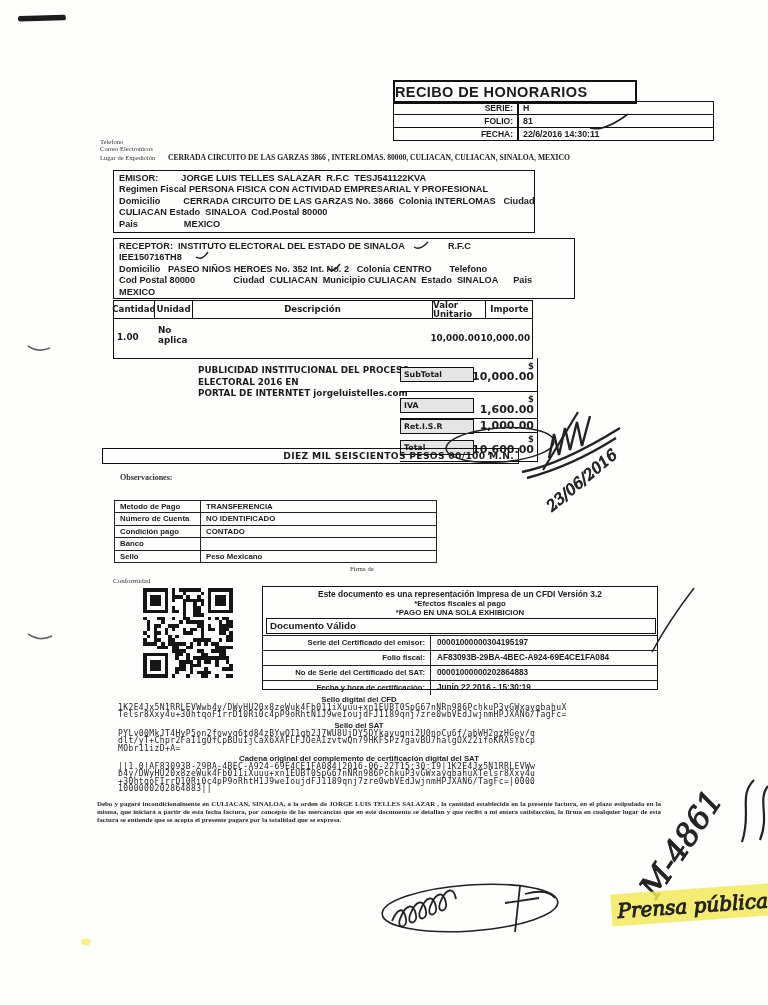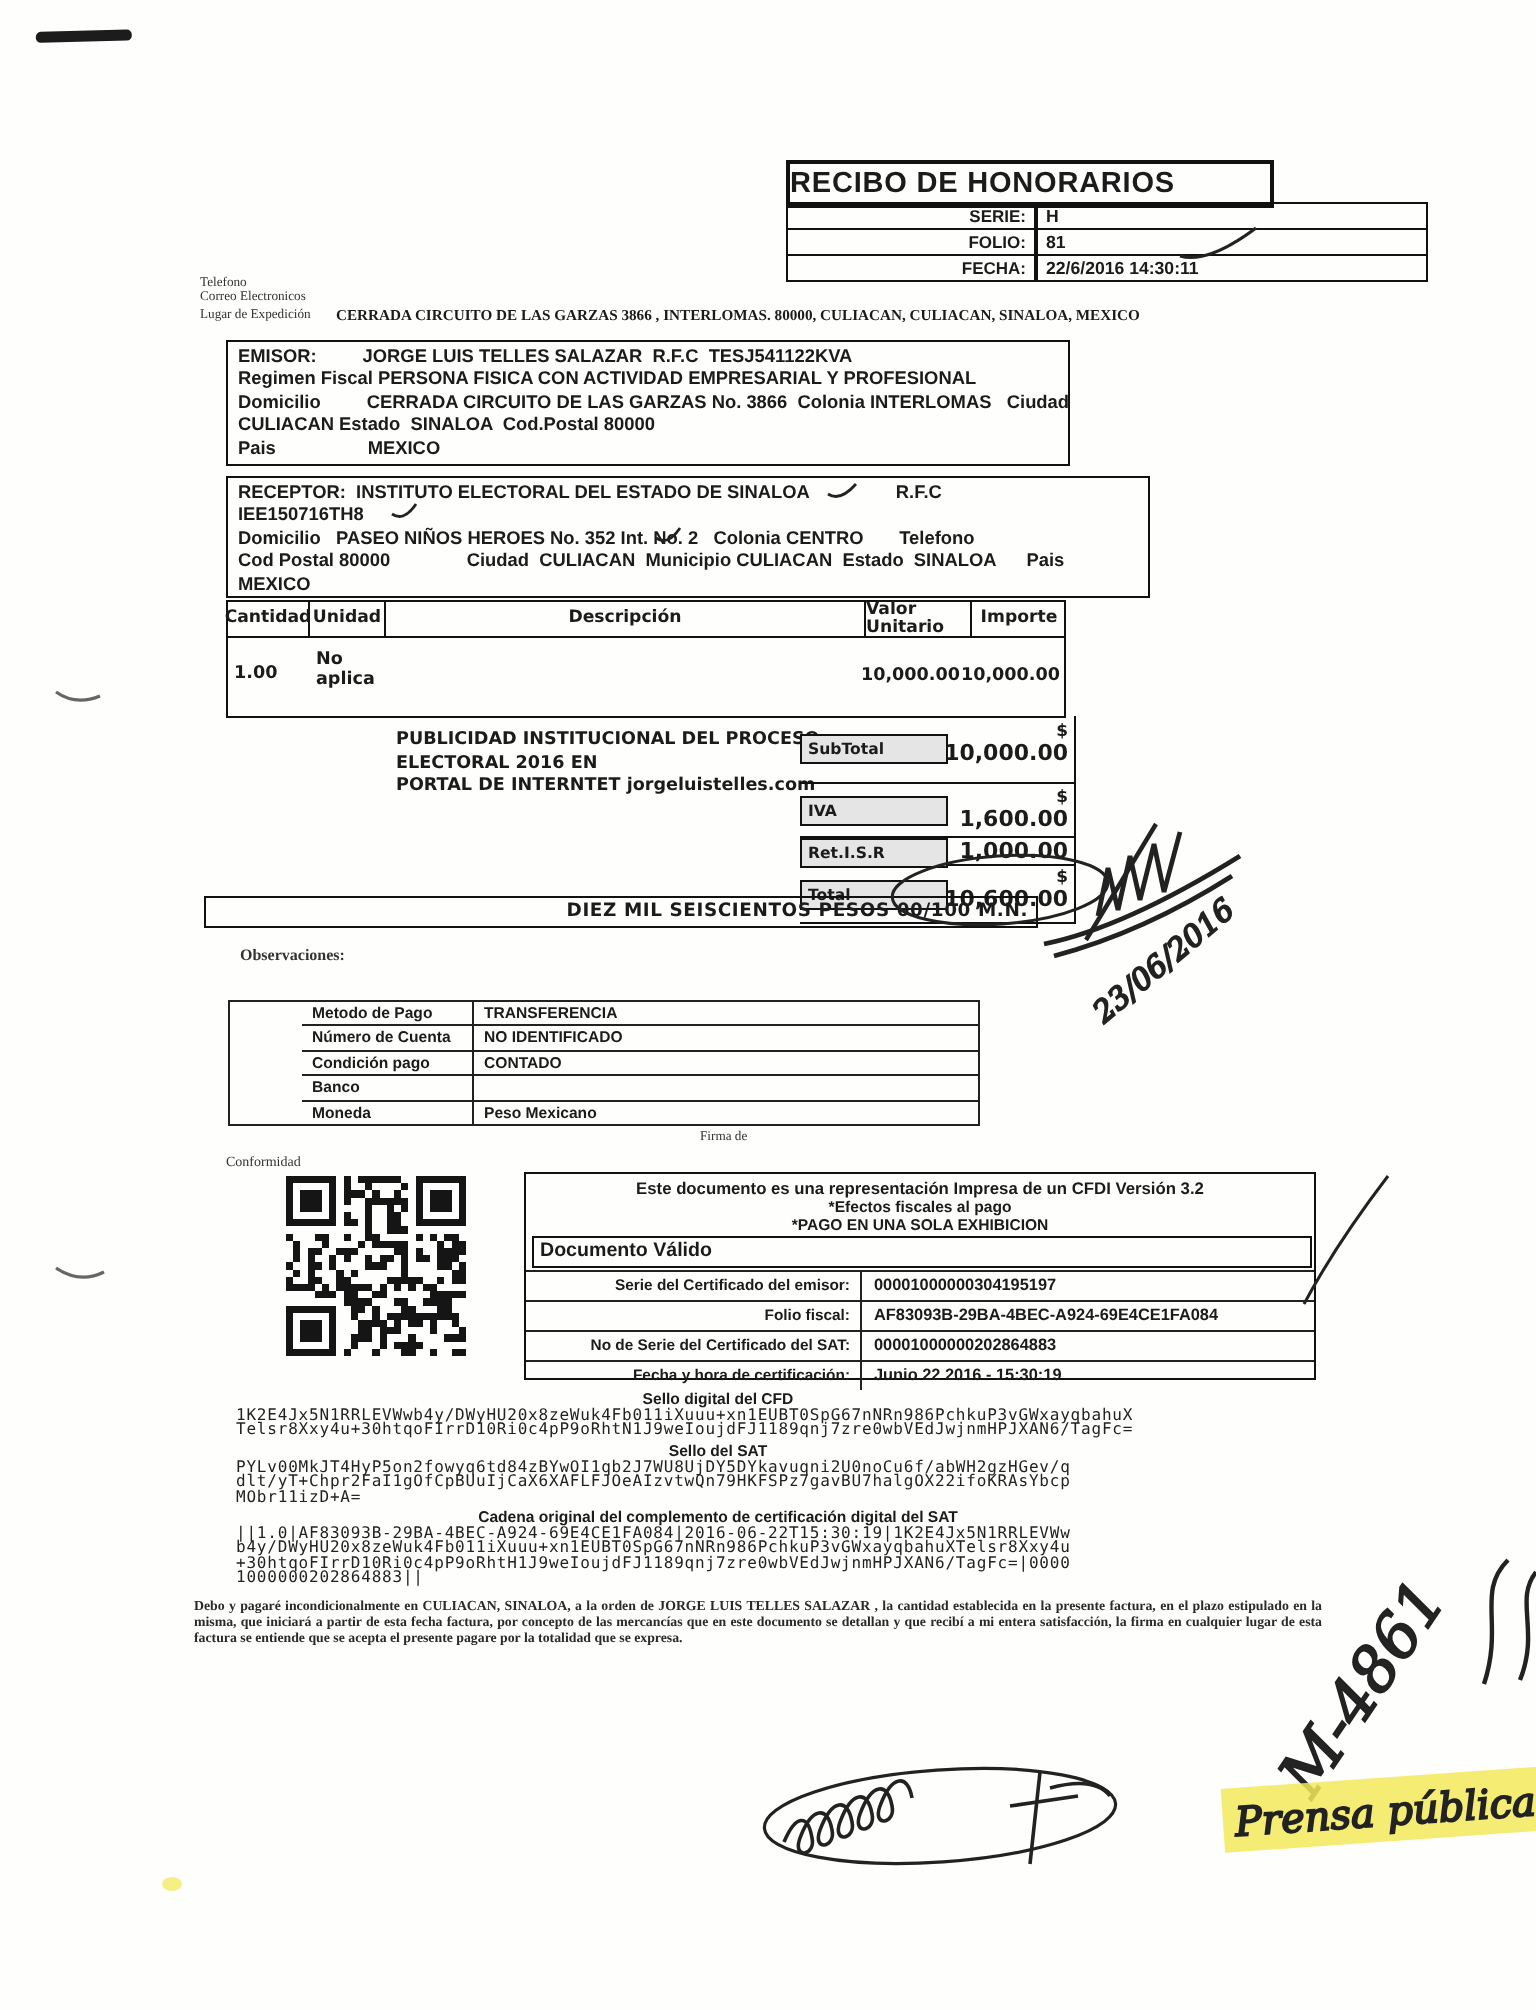--- a/index.html
+++ b/index.html
@@ -39,21 +39,21 @@
            font-size:7.8px;font-weight:bold;padding:2px 3px;width:66px;}
   .tot-val{position:absolute;right:3px;font-family:"DejaVu Sans",sans-serif;font-weight:bold;text-align:right;}
   .cur{font-size:8.5px;line-height:9px;display:block;}
   .amt{font-size:11px;line-height:12px;display:block;}
 
   .strip{left:102px;top:448px;width:417px;height:16px;border:1.6px solid #111;box-sizing:border-box;
          font-family:"DejaVu Sans",sans-serif;font-weight:bold;font-size:9.2px;letter-spacing:.3px;
          line-height:13px;text-align:right;padding-right:4px;}
 
   
-  .pay{left:114px;top:500px;width:376px;border:1.1px solid #222;box-sizing:border-box;padding-left:36px;}
+  .pay{left:114px;top:500px;width:323px;border:1.1px solid #222;box-sizing:border-box;}
   .pay-row{display:grid;grid-template-columns:86px 1fr;height:11.4px;border-bottom:1.1px solid #222;}
   .pay-row:last-child{border-bottom:none;}
   .pay-row>div{font-size:7.8px;font-weight:bold;line-height:11.4px;padding-left:5px;overflow:hidden;}
   .pay-row>div:first-child{border-right:1.1px solid #222;}
 
   
   .cfdi{left:262px;top:586px;width:396px;height:104px;border:1.3px solid #111;box-sizing:border-box;}
   .cfdi-l1{position:absolute;left:0;top:2px;width:100%;text-align:center;font-size:8.4px;font-weight:bold;}
   .cfdi-l2{position:absolute;left:0;top:12px;width:100%;text-align:center;font-size:7.8px;font-weight:bold;}
   .cfdi-l3{position:absolute;left:0;top:21px;width:100%;text-align:center;font-size:7.8px;font-weight:bold;}
@@ -168,21 +168,21 @@
     </div>
     <div class="pay-row">
       <div>Condición pago</div>
       <div>CONTADO</div>
     </div>
     <div class="pay-row">
       <div>Banco</div>
       <div></div>
     </div>
     <div class="pay-row">
-      <div>Moneda</div>
+      <div>Sello</div>
       <div>Peso Mexicano</div>
     </div>
   </div>
 
   <div class="abs tiny-serif" style="left:350px;top:565px;">Firma de</div>
   <div class="abs tiny-serif" style="left:113px;top:577px;font-size:7px;">Conformidad</div>
 
   <svg id="qr" class="abs" style="left:143px;top:588px;" width="90" height="90" viewBox="0 0 25 25" shape-rendering="crispEdges" fill="#151515">
       <rect x="8" y="0" width="1" height="1"></rect>
       <rect x="10" y="0" width="1" height="1"></rect>

